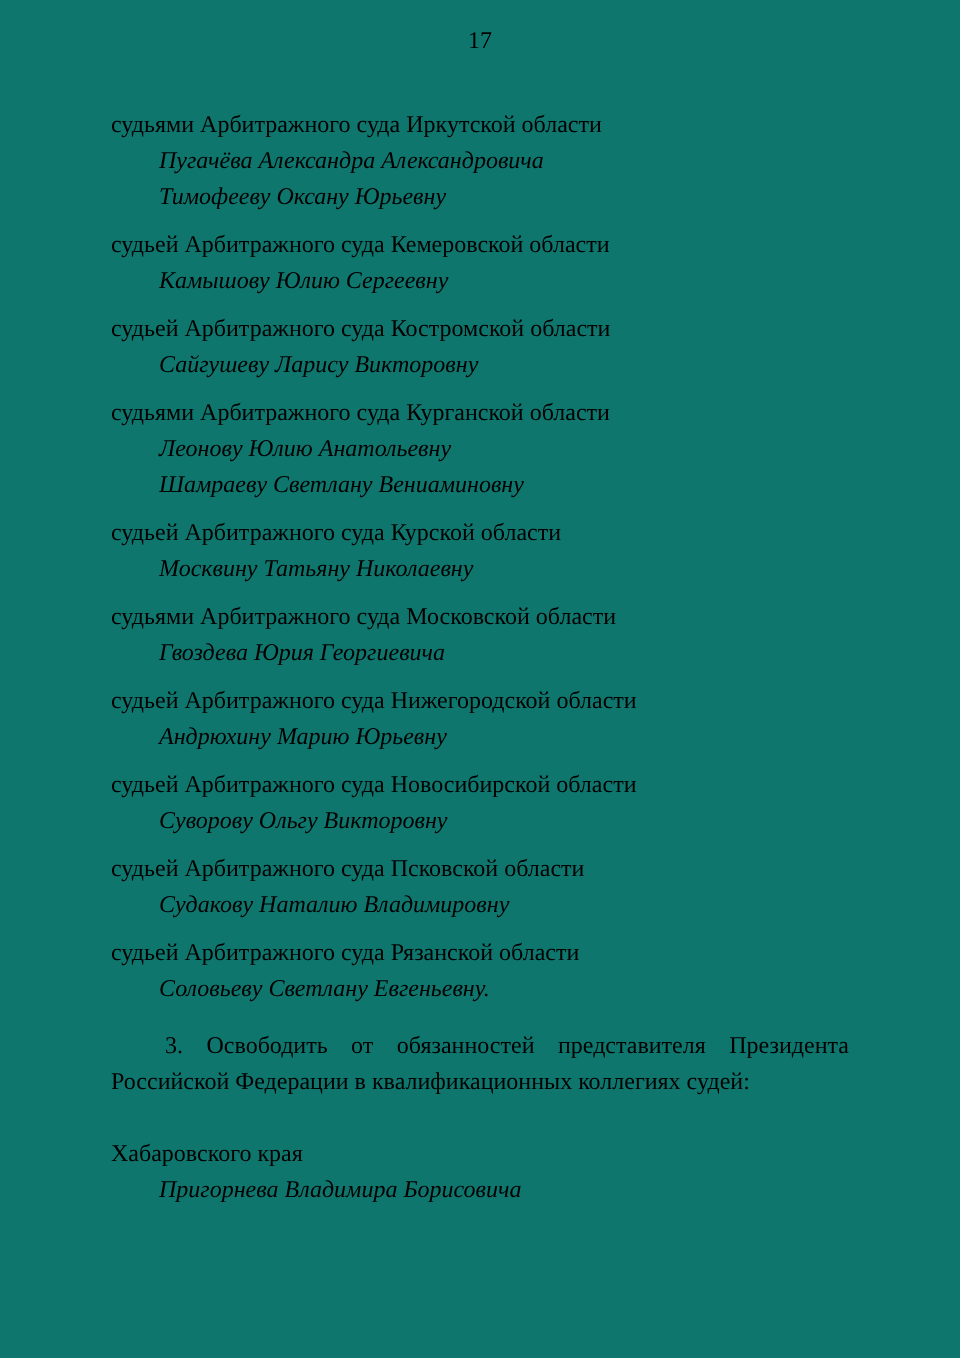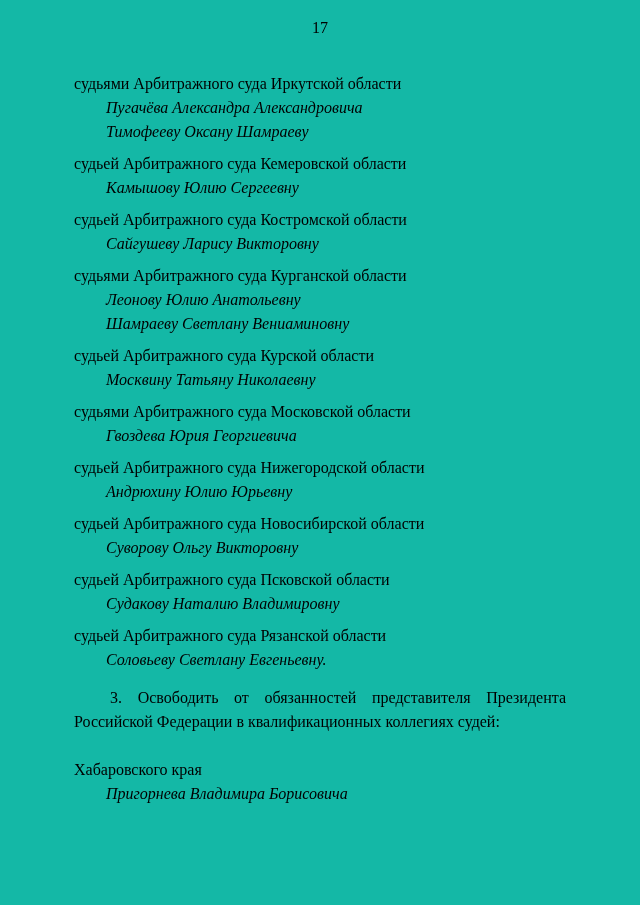--- a/index.html
+++ b/index.html
@@ -1,21 +1,21 @@
 <!DOCTYPE html>
 <html><head>
 <meta charset="utf-8">
 <style>
   * { box-sizing: border-box; }
   html, body { margin: 0; padding: 0; background: #ffffff; }
   .page {
     width: 640px;
     height: 905px;
     margin: 0 auto;
-    background: #14b8a6;
+    background: #0f766e;
     color: #000000;
     font-family: "Liberation Serif", "DejaVu Serif", serif;
     font-size: 16px;
     line-height: 24px;
     padding: 16px 74px 0 74px;
     overflow: hidden;
   }
   .page-number {
     text-align: center;
     margin: 0 0 32px 0;
@@ -38,21 +38,21 @@
   <div class="page-number">17</div>
 
   <div class="appointments">
 
       <div class="block">
         <div class="header">судьями Арбитражного суда Иркутской области</div>
         <div class="names">
 
             <div class="name">Пугачёва Александра Александровича</div>
 
-            <div class="name">Тимофееву Оксану Шамраеву</div>
+            <div class="name">Тимофееву Оксану Юрьевну</div>
           </div>
       </div>
 
       <div class="block">
         <div class="header">судьей Арбитражного суда Кемеровской области</div>
         <div class="names">
 
             <div class="name">Камышову Юлию Сергеевну</div>
           </div>
       </div>
@@ -89,21 +89,21 @@
 
             <div class="name">Гвоздева Юрия Георгиевича</div>
 
           </div>
       </div>
 
       <div class="block">
         <div class="header">судьей Арбитражного суда Нижегородской области</div>
         <div class="names">
 
-            <div class="name">Андрюхину Юлию Юрьевну</div>
+            <div class="name">Андрюхину Марию Юрьевну</div>
           </div>
       </div>
 
       <div class="block">
         <div class="header">судьей Арбитражного суда Новосибирской области</div>
         <div class="names">
 
             <div class="name">Суворову Ольгу Викторовну</div>
           </div>
       </div>

